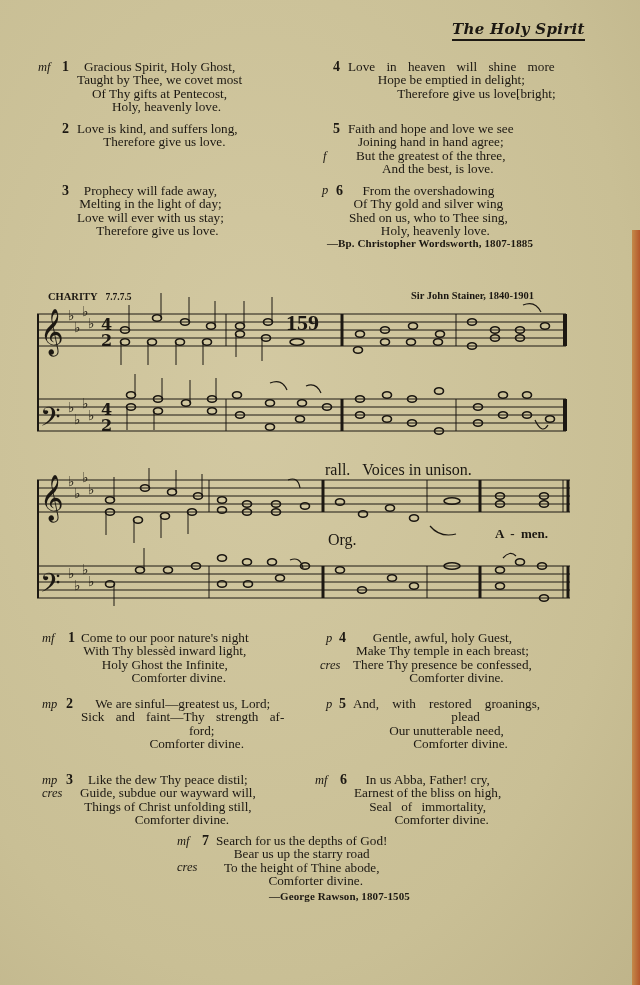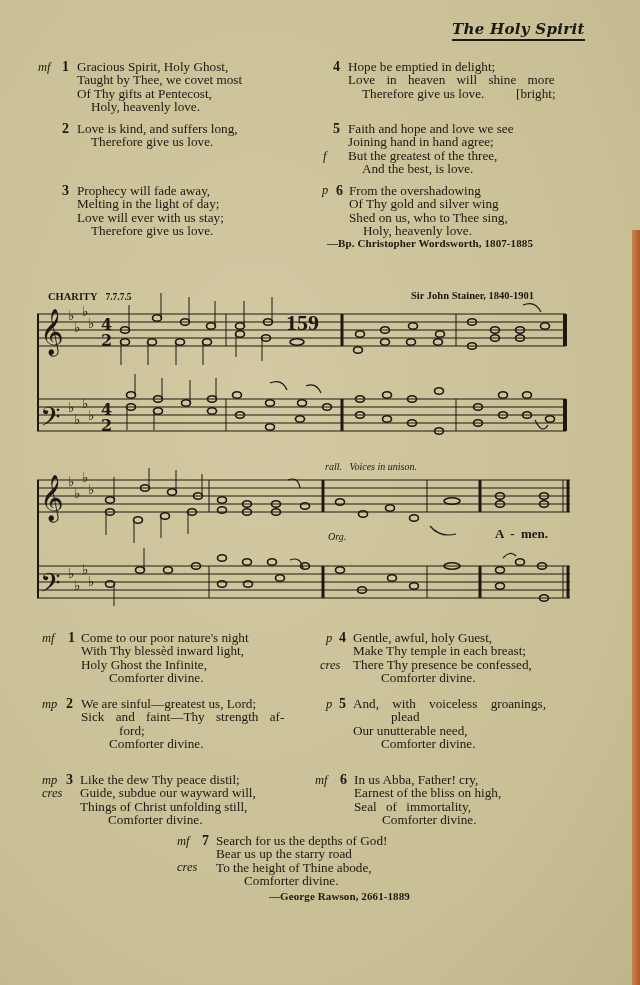--- a/index.html
+++ b/index.html
@@ -9,31 +9,31 @@
     background-image: radial-gradient(ellipse at 40% 40%, #d3c9a2 0%, #c9bf95 70%, #bfb48a 100%);
     font-family: "Liberation Serif", "DejaVu Serif", serif;
     color:#1c1812;
   }
   .edge { position:absolute; right:0; top:230px; width:8px; height:755px;
     background:linear-gradient(to right, #c48a4a, #b3572b); }
   .header { position:absolute; left:452px; top:20px; font-family:"DejaVu Serif", serif;
     font-weight:bold; font-size:15px; letter-spacing:0.3px; border-bottom:2px solid #1c1812;
     padding-bottom:1px; font-style:italic; }
   .verse { position:absolute; font-size:13.2px; line-height:13.4px; }
-  .verse .line { white-space:pre; display:block; }
+  .verse .line { white-space:pre; display:block;text-align:center; }
   .num { position:absolute; font-weight:bold; font-size:14px; }
   .dyn { position:absolute; font-style:italic; font-size:12.5px; }
   .indent2 { padding-left:14px; }
   .indent3 { padding-left:28px; }
   .credit { position:absolute; font-size:11px; font-weight:bold; letter-spacing:0.1px; }
   .hymn-num { position:absolute; left:286px; top:262px; font-size:22px; font-weight:bold;margin-top:48px; }
   .tune { position:absolute; left:48px; top:291px; font-size:10.5px; font-weight:bold; }
   .composer { position:absolute; left:411px; top:290px; font-size:10.5px; font-weight:bold; }
   .music { position:absolute; left:0; top:0; }
-  .mark { position:absolute; font-style:italic; font-size:10px; }
+  .mark { position:absolute; font-size:16px; }
   .amen { position:absolute; font-weight:bold; font-size:13px; }
 </style>
 </head>
 <body>
 
 <div class="edge"></div>
 
 <div class="header">The Holy Spirit</div>
 
 <span class="dyn" style="left:38px;top:60px">mf</span>
@@ -54,22 +54,22 @@
 <span class="num" style="left:62px;top:183px">3</span>
 <div class="verse" style="left:77px;top:184px">
   <span class="line">Prophecy will fade away,</span>
   <span class="line">Melting in the light of day;</span>
   <span class="line">Love will ever with us stay;</span>
   <span class="line indent2">Therefore give us love.</span>
 </div>
 
 <span class="num" style="left:333px;top:59px">4</span>
 <div class="verse" style="left:348px;top:60px">
+  <span class="line" style="word-spacing:8px">Love in heaven will shine more</span>
   <span class="line">Hope be emptied in delight;</span>
-  <span class="line" style="word-spacing:8px">Love in heaven will shine more</span>
   <span class="line indent2"><span>Therefore give us love.</span><span style="position:absolute;left:168px">[bright;</span></span>
 </div>
 
 <span class="num" style="left:333px;top:121px">5</span>
 <span class="dyn" style="left:323px;top:149px">f</span>
 <div class="verse" style="left:348px;top:122px">
   <span class="line">Faith and hope and love we see</span>
   <span class="line">Joining hand in hand agree;</span>
   <span class="line">But the greatest of the three,</span>
   <span class="line indent2">And the best, is love.</span>
@@ -368,21 +368,21 @@
 <div class="verse" style="left:353px;top:631px">
   <span class="line">Gentle, awful, holy Guest,</span>
   <span class="line">Make Thy temple in each breast;</span>
   <span class="line">There Thy presence be confessed,</span>
   <span class="line indent3">Comforter divine.</span>
 </div>
 
 <span class="dyn" style="left:326px;top:697px">p</span>
 <span class="num" style="left:339px;top:696px">5</span>
 <div class="verse" style="left:353px;top:697px">
-  <span class="line" style="word-spacing:10px">And, with voiceless groanings,</span>
+  <span class="line" style="word-spacing:10px">And, with restored groanings,</span>
   <span class="line" style="padding-left:38px">plead</span>
   <span class="line">Our unutterable need,</span>
   <span class="line indent3">Comforter divine.</span>
 </div>
 
 <span class="dyn" style="left:315px;top:773px">mf</span>
 <span class="num" style="left:340px;top:772px">6</span>
 <div class="verse" style="left:354px;top:773px">
   <span class="line">In us Abba, Father! cry,</span>
   <span class="line">Earnest of the bliss on high,</span>
@@ -392,13 +392,13 @@
 
 <span class="dyn" style="left:177px;top:834px">mf</span>
 <span class="num" style="left:202px;top:833px">7</span>
 <span class="dyn" style="left:177px;top:860px">cres</span>
 <div class="verse" style="left:216px;top:834px">
   <span class="line">Search for us the depths of God!</span>
   <span class="line">Bear us up the starry road</span>
   <span class="line">To the height of Thine abode,</span>
   <span class="line indent3">Comforter divine.</span>
 </div>
-<div class="credit" style="left:269px;top:890px">—George Rawson, 2661-1889</div>
+<div class="credit" style="left:269px;top:890px">—George Rawson, 1807-1505</div>
 
 </body></html>

